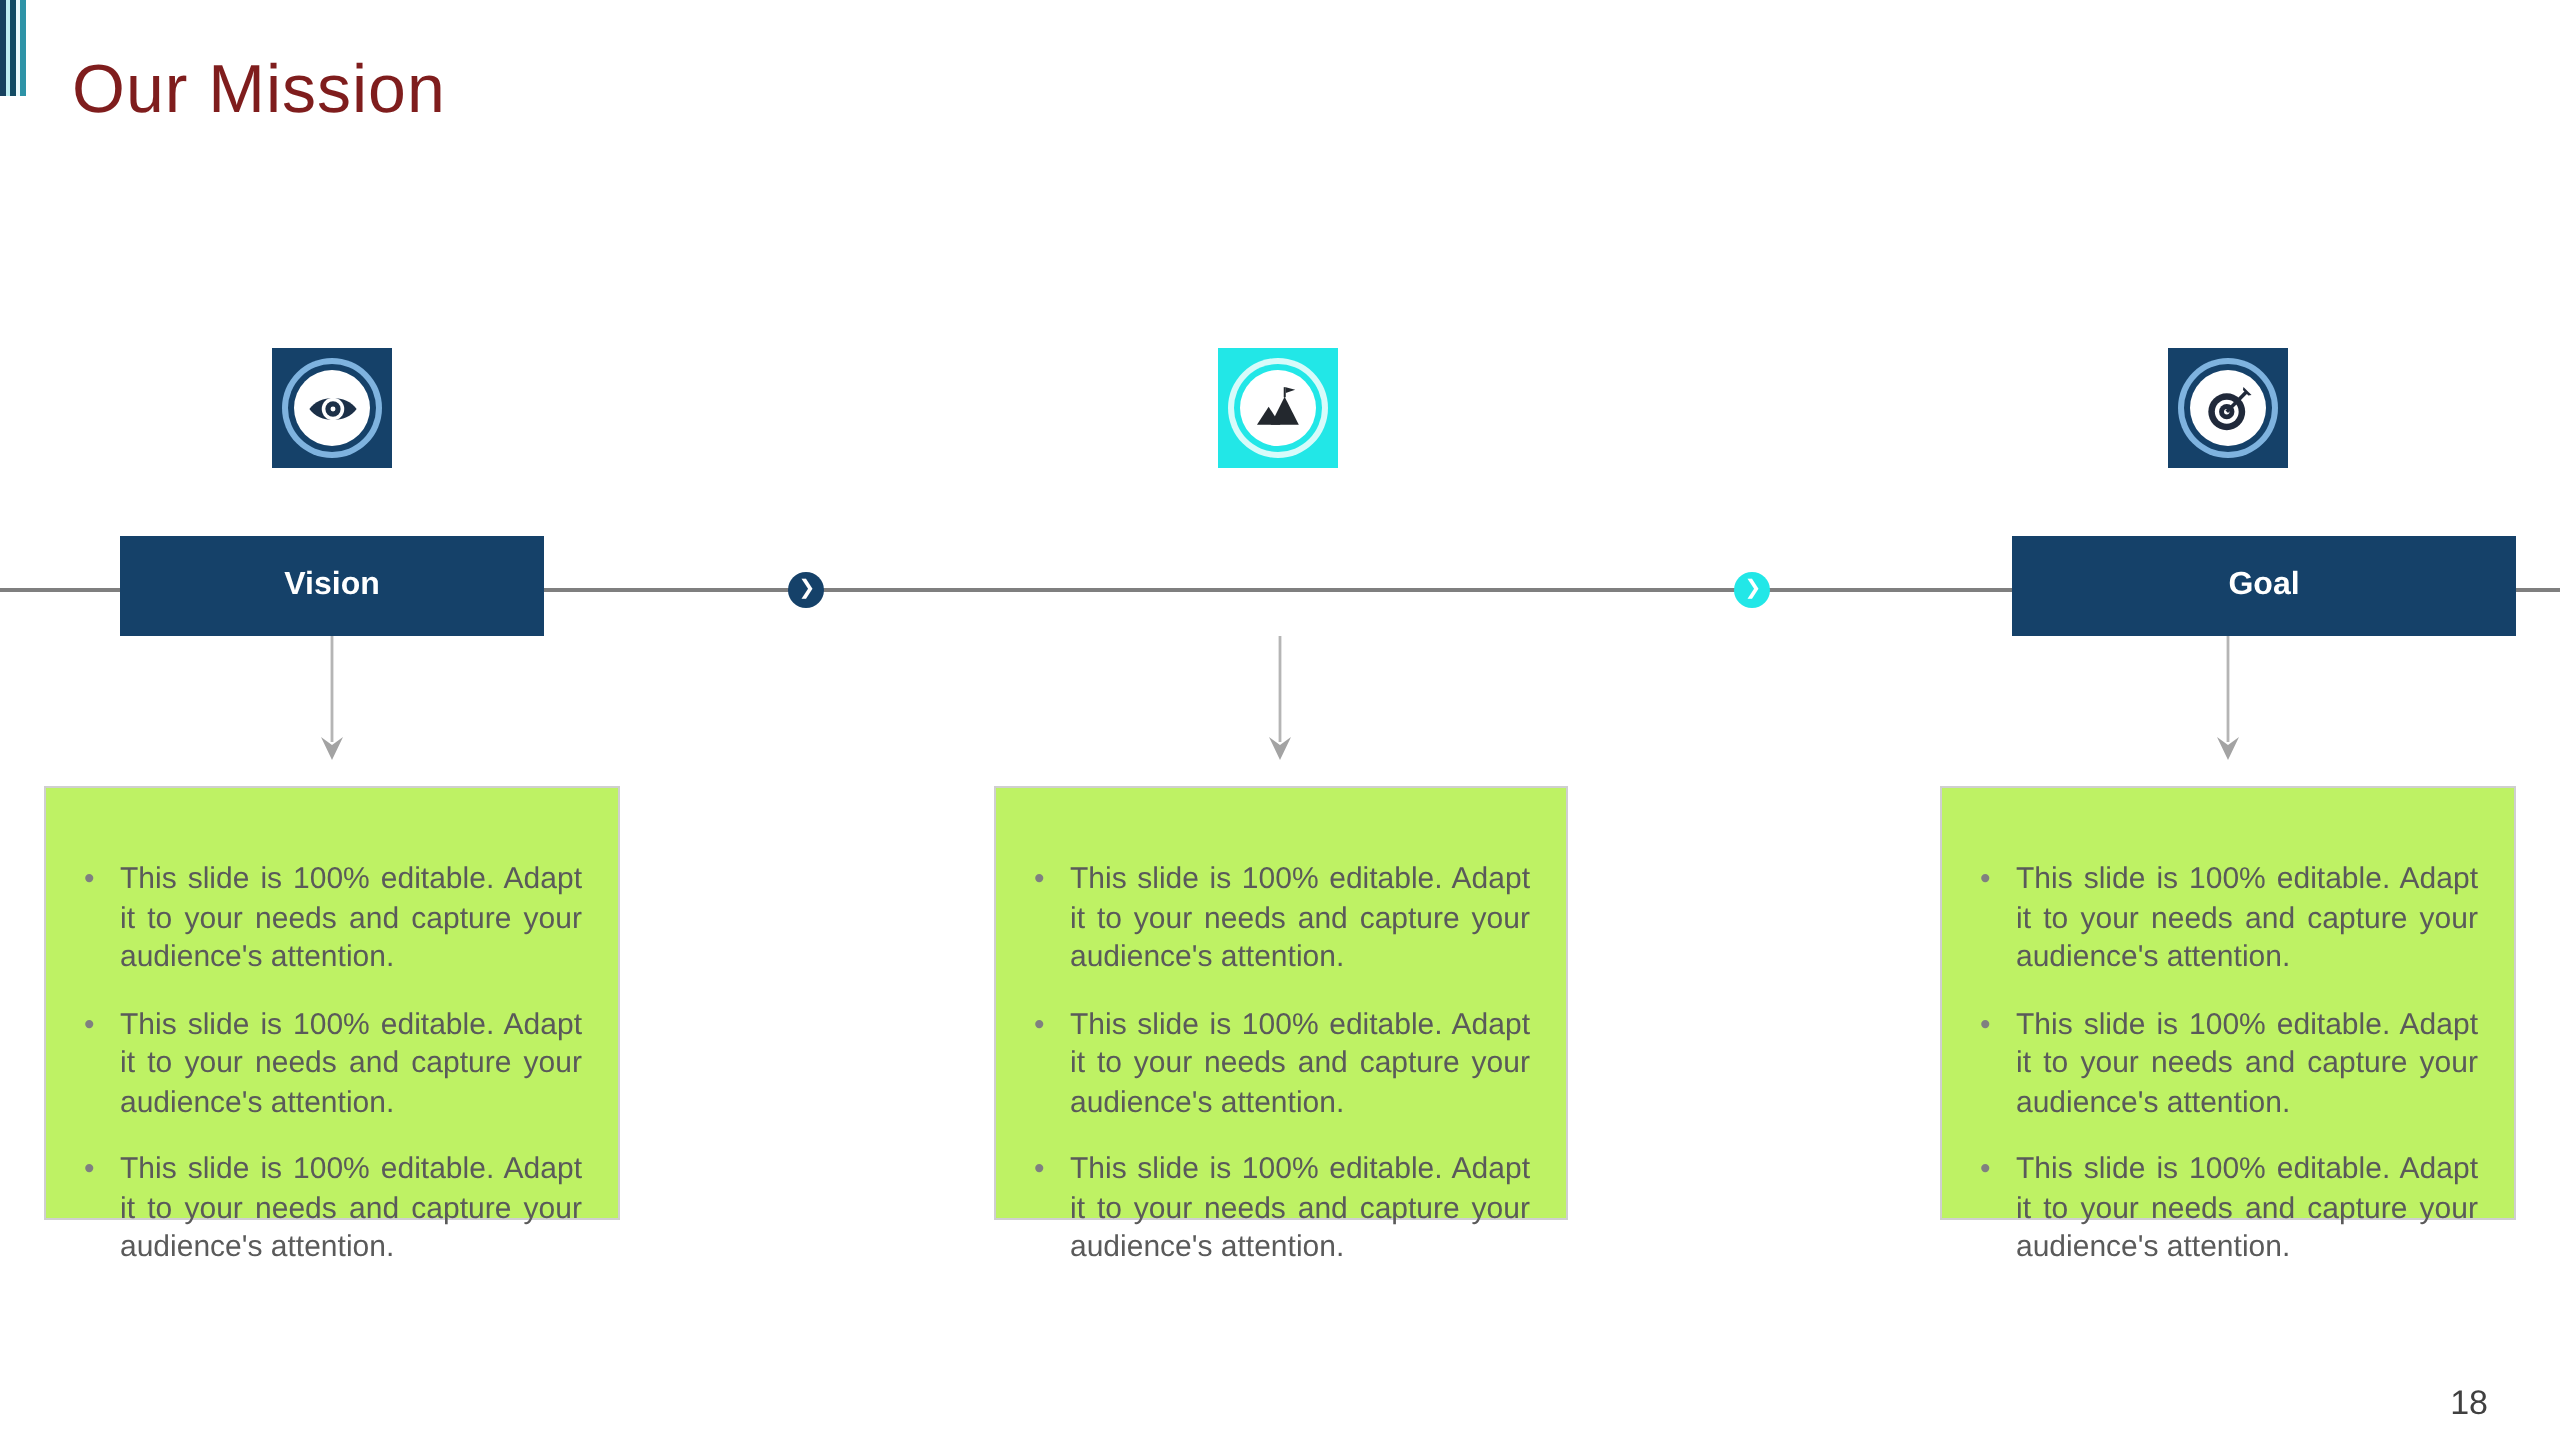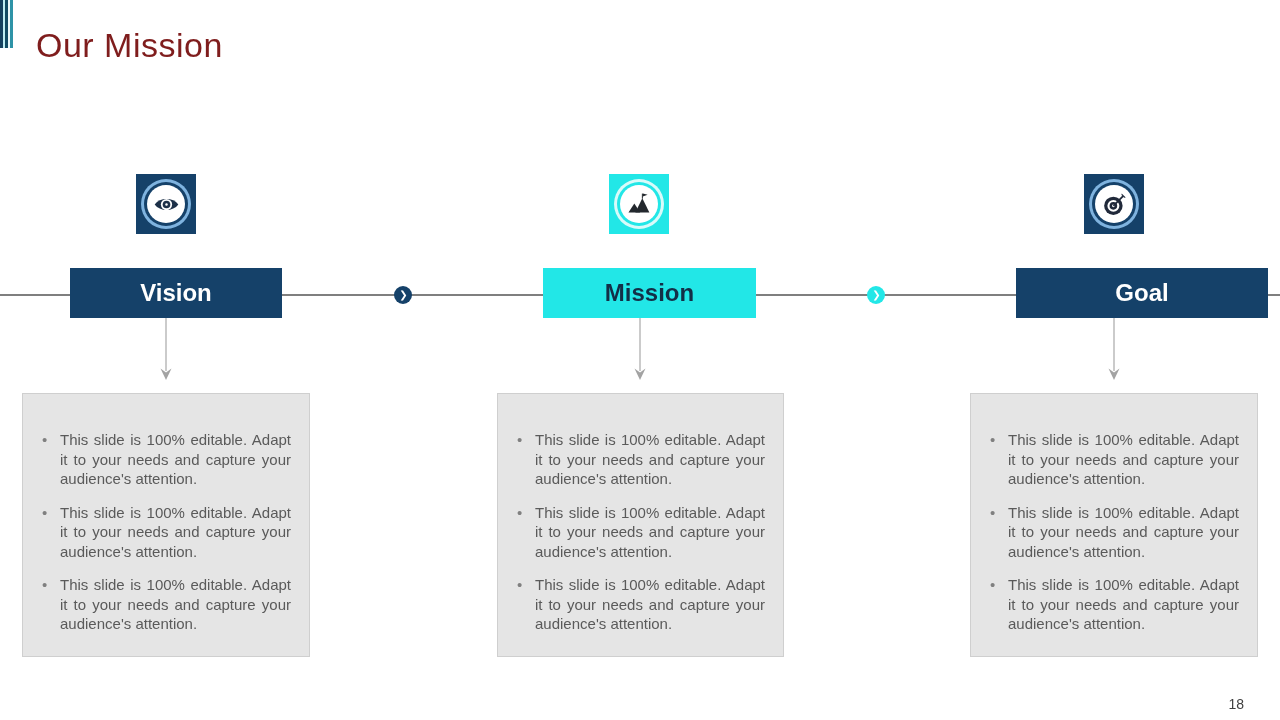--- a/index.html
+++ b/index.html
@@ -30,52 +30,52 @@
   .sq-cyan { background: #22e7e7; }
   .icon-disc { width: 38px; height: 38px; border-radius: 50%; background: #fff;
                display: flex; align-items: center; justify-content: center; }
   .sq-navy .icon-disc { box-shadow: 0 0 0 3px #154169, 0 0 0 6px #7fb3df; }
   .sq-cyan .icon-disc { box-shadow: 0 0 0 3px #22e7e7, 0 0 0 6px #d8fbfa; }
   .icon-disc svg { width: 27px; height: 27px; }
 
   
   .label-bar { position: absolute; top: 268px; height: 50px; display: flex;
                align-items: center; justify-content: center;
-               font-size: 24px; font-weight: 700; margin-left: 10px; }
+               font-size: 16px; font-weight: 700; }
   .bar-navy { background: #154169; color: #ffffff; }
   .bar-cyan { background: #22e7e7; color: #132f47; }
   .bar-vision  { left: 60px;   width: 212px; }
   .bar-mission { left: 533px;  width: 213px; }
   .bar-goal    { left: 1006px; width: 252px; }
 
   
   .connector { position: absolute; top: 286px; width: 18px; height: 18px;
                border-radius: 50%; display: flex; align-items: center;
                justify-content: center; color: #fff; font-size: 10px;
                line-height: 1; padding-left: 1px; }
   .conn-navy { background: #154169; left: 394px; }
   .conn-cyan { background: #22e7e7; left: 867px; }
 
   
   .down-arrow { position: absolute; top: 318px; width: 18px; height: 64px; }
 
   
-  .text-box { position: absolute; top: 393px; height: 264px; background: #e5e5e5;
+  .text-box { position: absolute; top: 393px; height: 217px; background: #bef264;
               border: 1px solid #cfcfcf; }
   .box-1 { left: 22px;  width: 288px; }
   .box-2 { left: 497px; width: 287px; }
   .box-3 { left: 970px; width: 288px; }
   .text-box ul { list-style: none; padding: 36px 18px 0 15px; }
   .text-box li { position: relative; padding-left: 22px; margin-bottom: 14px;
                  font-size: 15px; line-height: 19.5px; color: #5a5a5a;
                  text-align: justify; }
   .text-box li::before { content: "•"; position: absolute; left: 4px; top: 0;
                          color: #808080; }
 
-  .page-number { position: absolute; right: 36px; bottom: 8px; font-size: 14px;
+  .page-number { position: absolute; right: 36px; bottom: 8px; font-size: 17px;
                  color: #404040; }
 </style>
 </head>
 <body>
 
 <div class="slide">
 
   <div class="stripes">
     <span class="s1"></span>
       <span class="s2"></span>
@@ -117,21 +117,20 @@
         <circle cx="11" cy="13.2" r="5.3" fill="#ffffff"></circle>
         <circle cx="11" cy="13.2" r="3.4" fill="#20293a"></circle>
         <circle cx="11" cy="13.2" r="1.2" fill="#ffffff"></circle>
         <line x1="11" y1="13.2" x2="19.6" y2="4.6" stroke="#20293a" stroke-width="1.6"></line>
         <path d="M18.4 2.2 L22 5.8 L20.6 6 L18.2 3.6 Z" fill="#20293a"></path>
       </svg>
     </div>
   </div>
 
   <div class="label-bar bar-navy bar-vision">Vision</div>
-  <div class="label-bar bar-cyan bar-mission">Mission</div>
   <div class="label-bar bar-navy bar-goal">Goal</div>
 
   <div class="connector conn-navy">❯</div>
   <div class="connector conn-cyan">❯</div>
 
   <svg class="down-arrow" style="left:157px" viewBox="0 0 18 64">
     <line x1="9" y1="0" x2="9" y2="53" stroke="#b5b5b5" stroke-width="1.4"></line>
     <path d="M3.5 50.5 L9 62 L14.5 50.5 L9 54.5 Z" fill="#a3a3a3"></path>
   </svg>
   <svg class="down-arrow" style="left:631px" viewBox="0 0 18 64">

